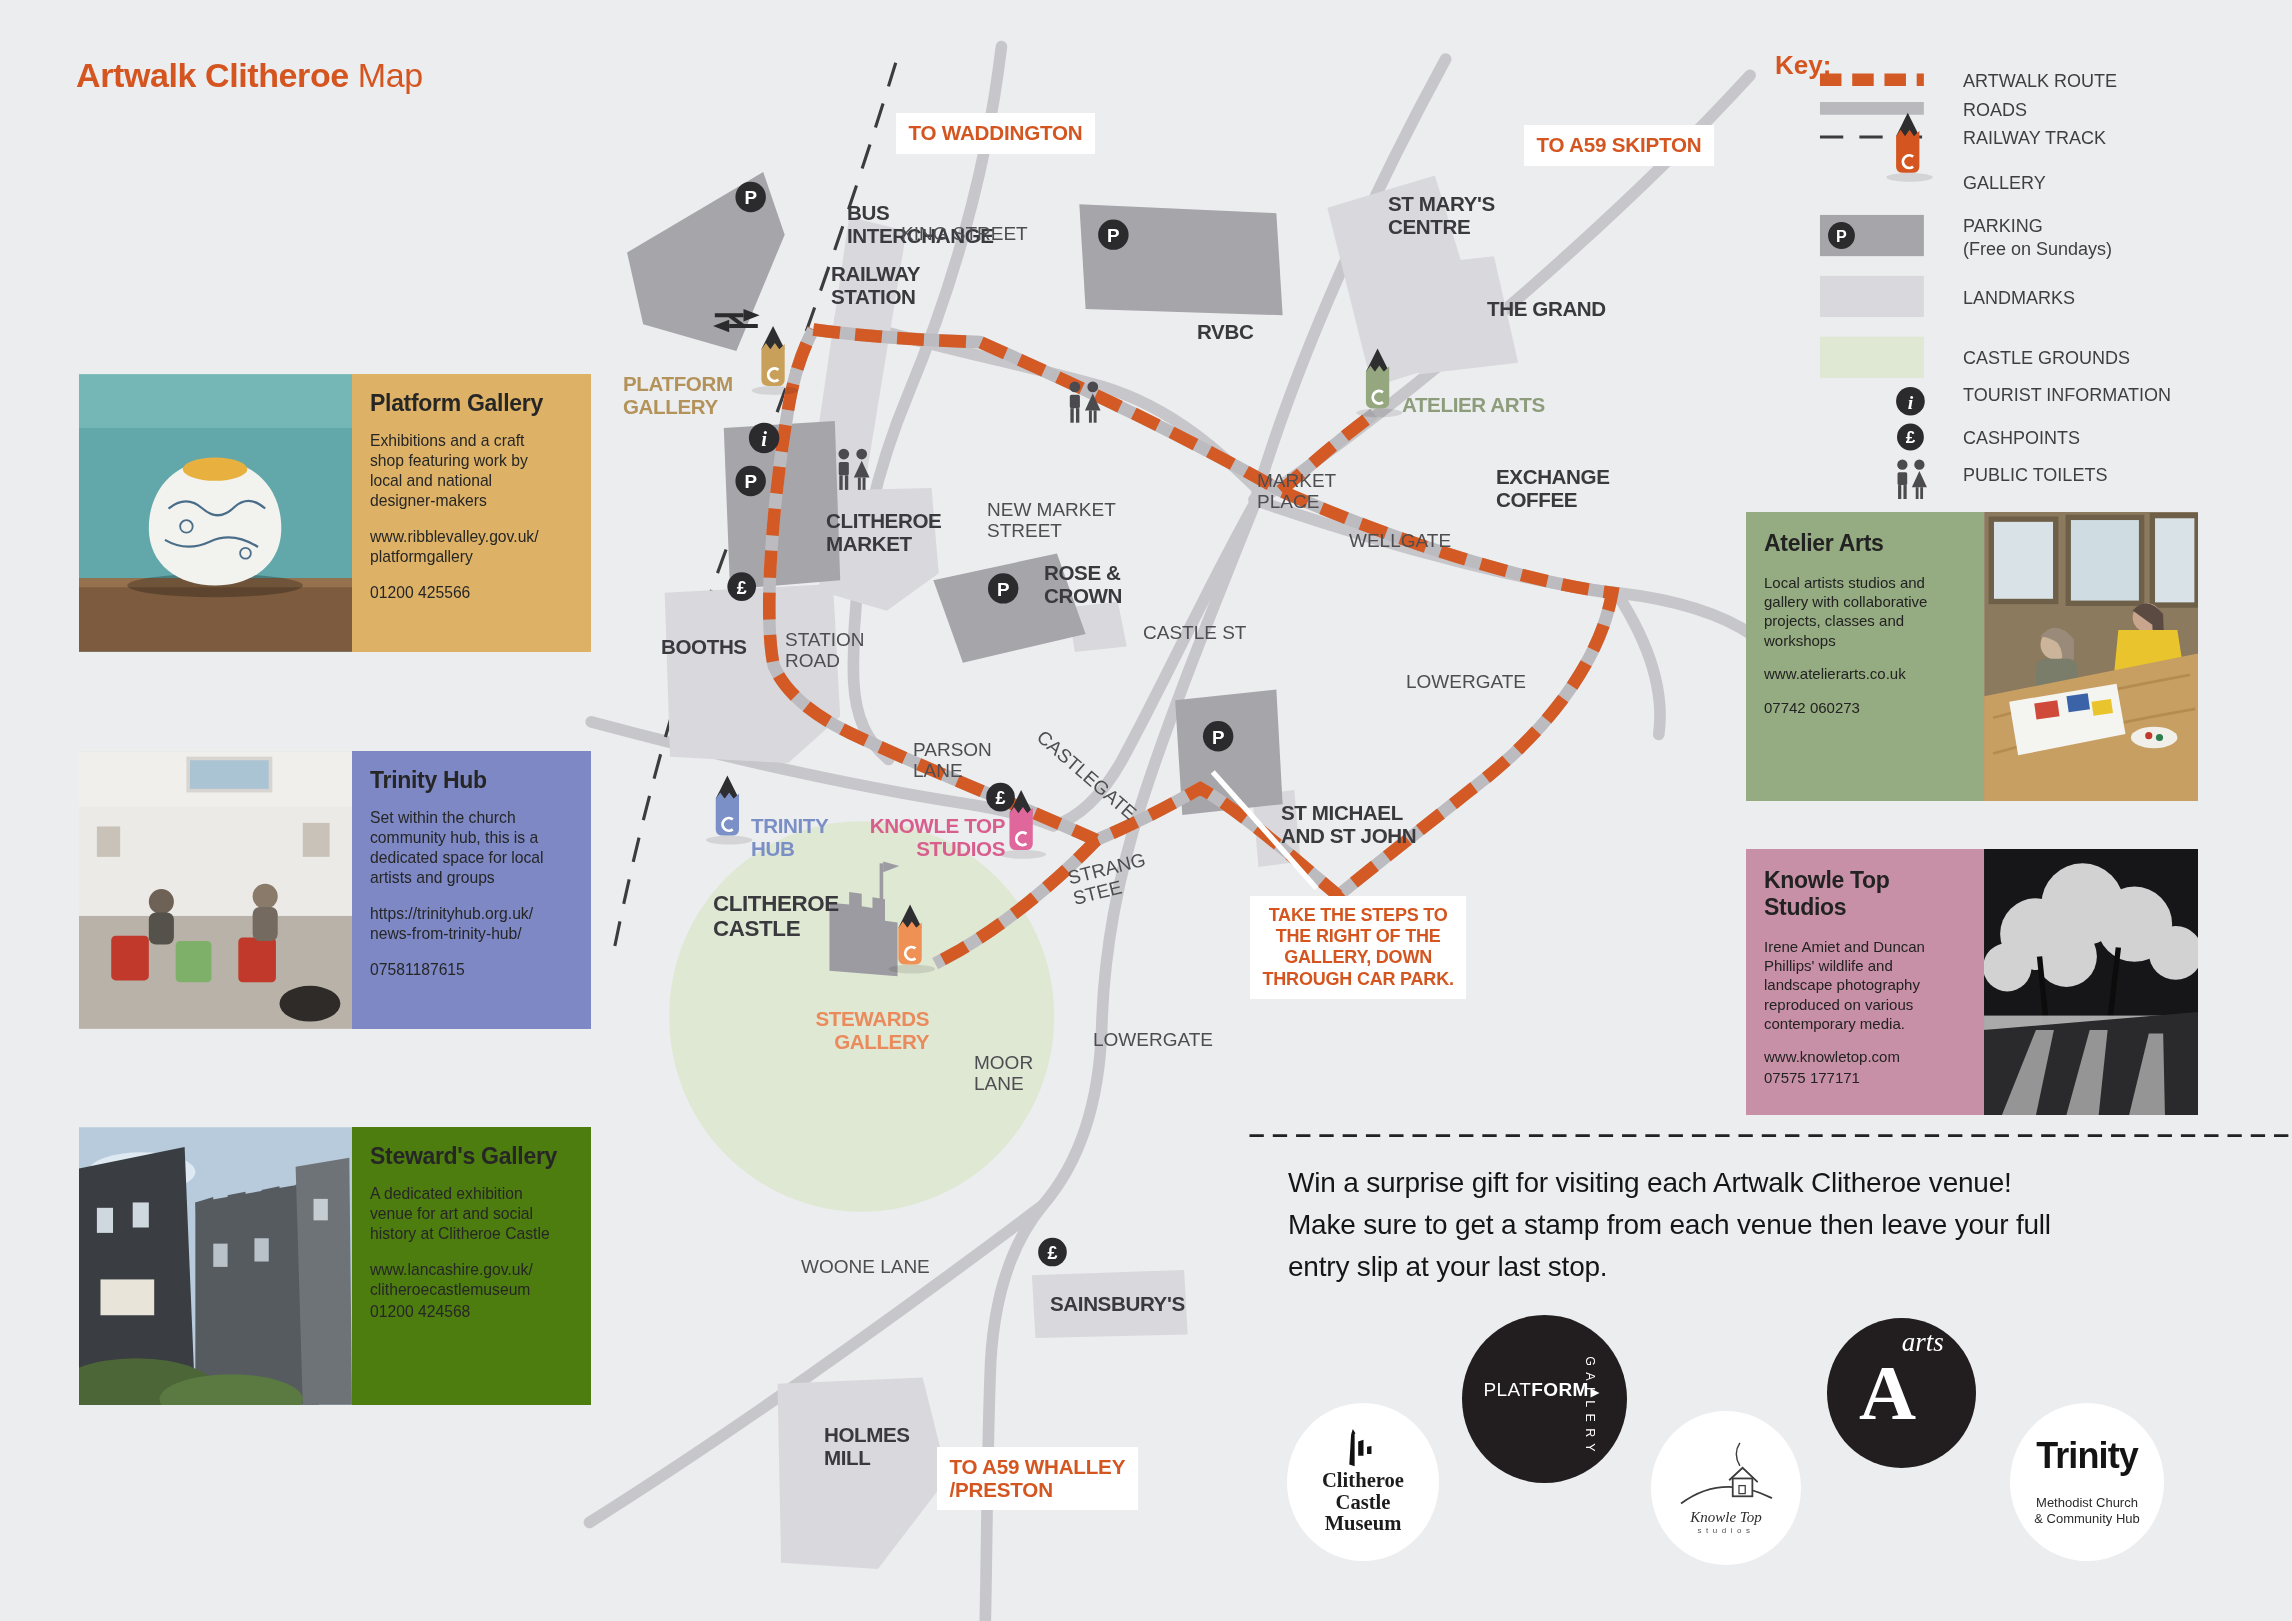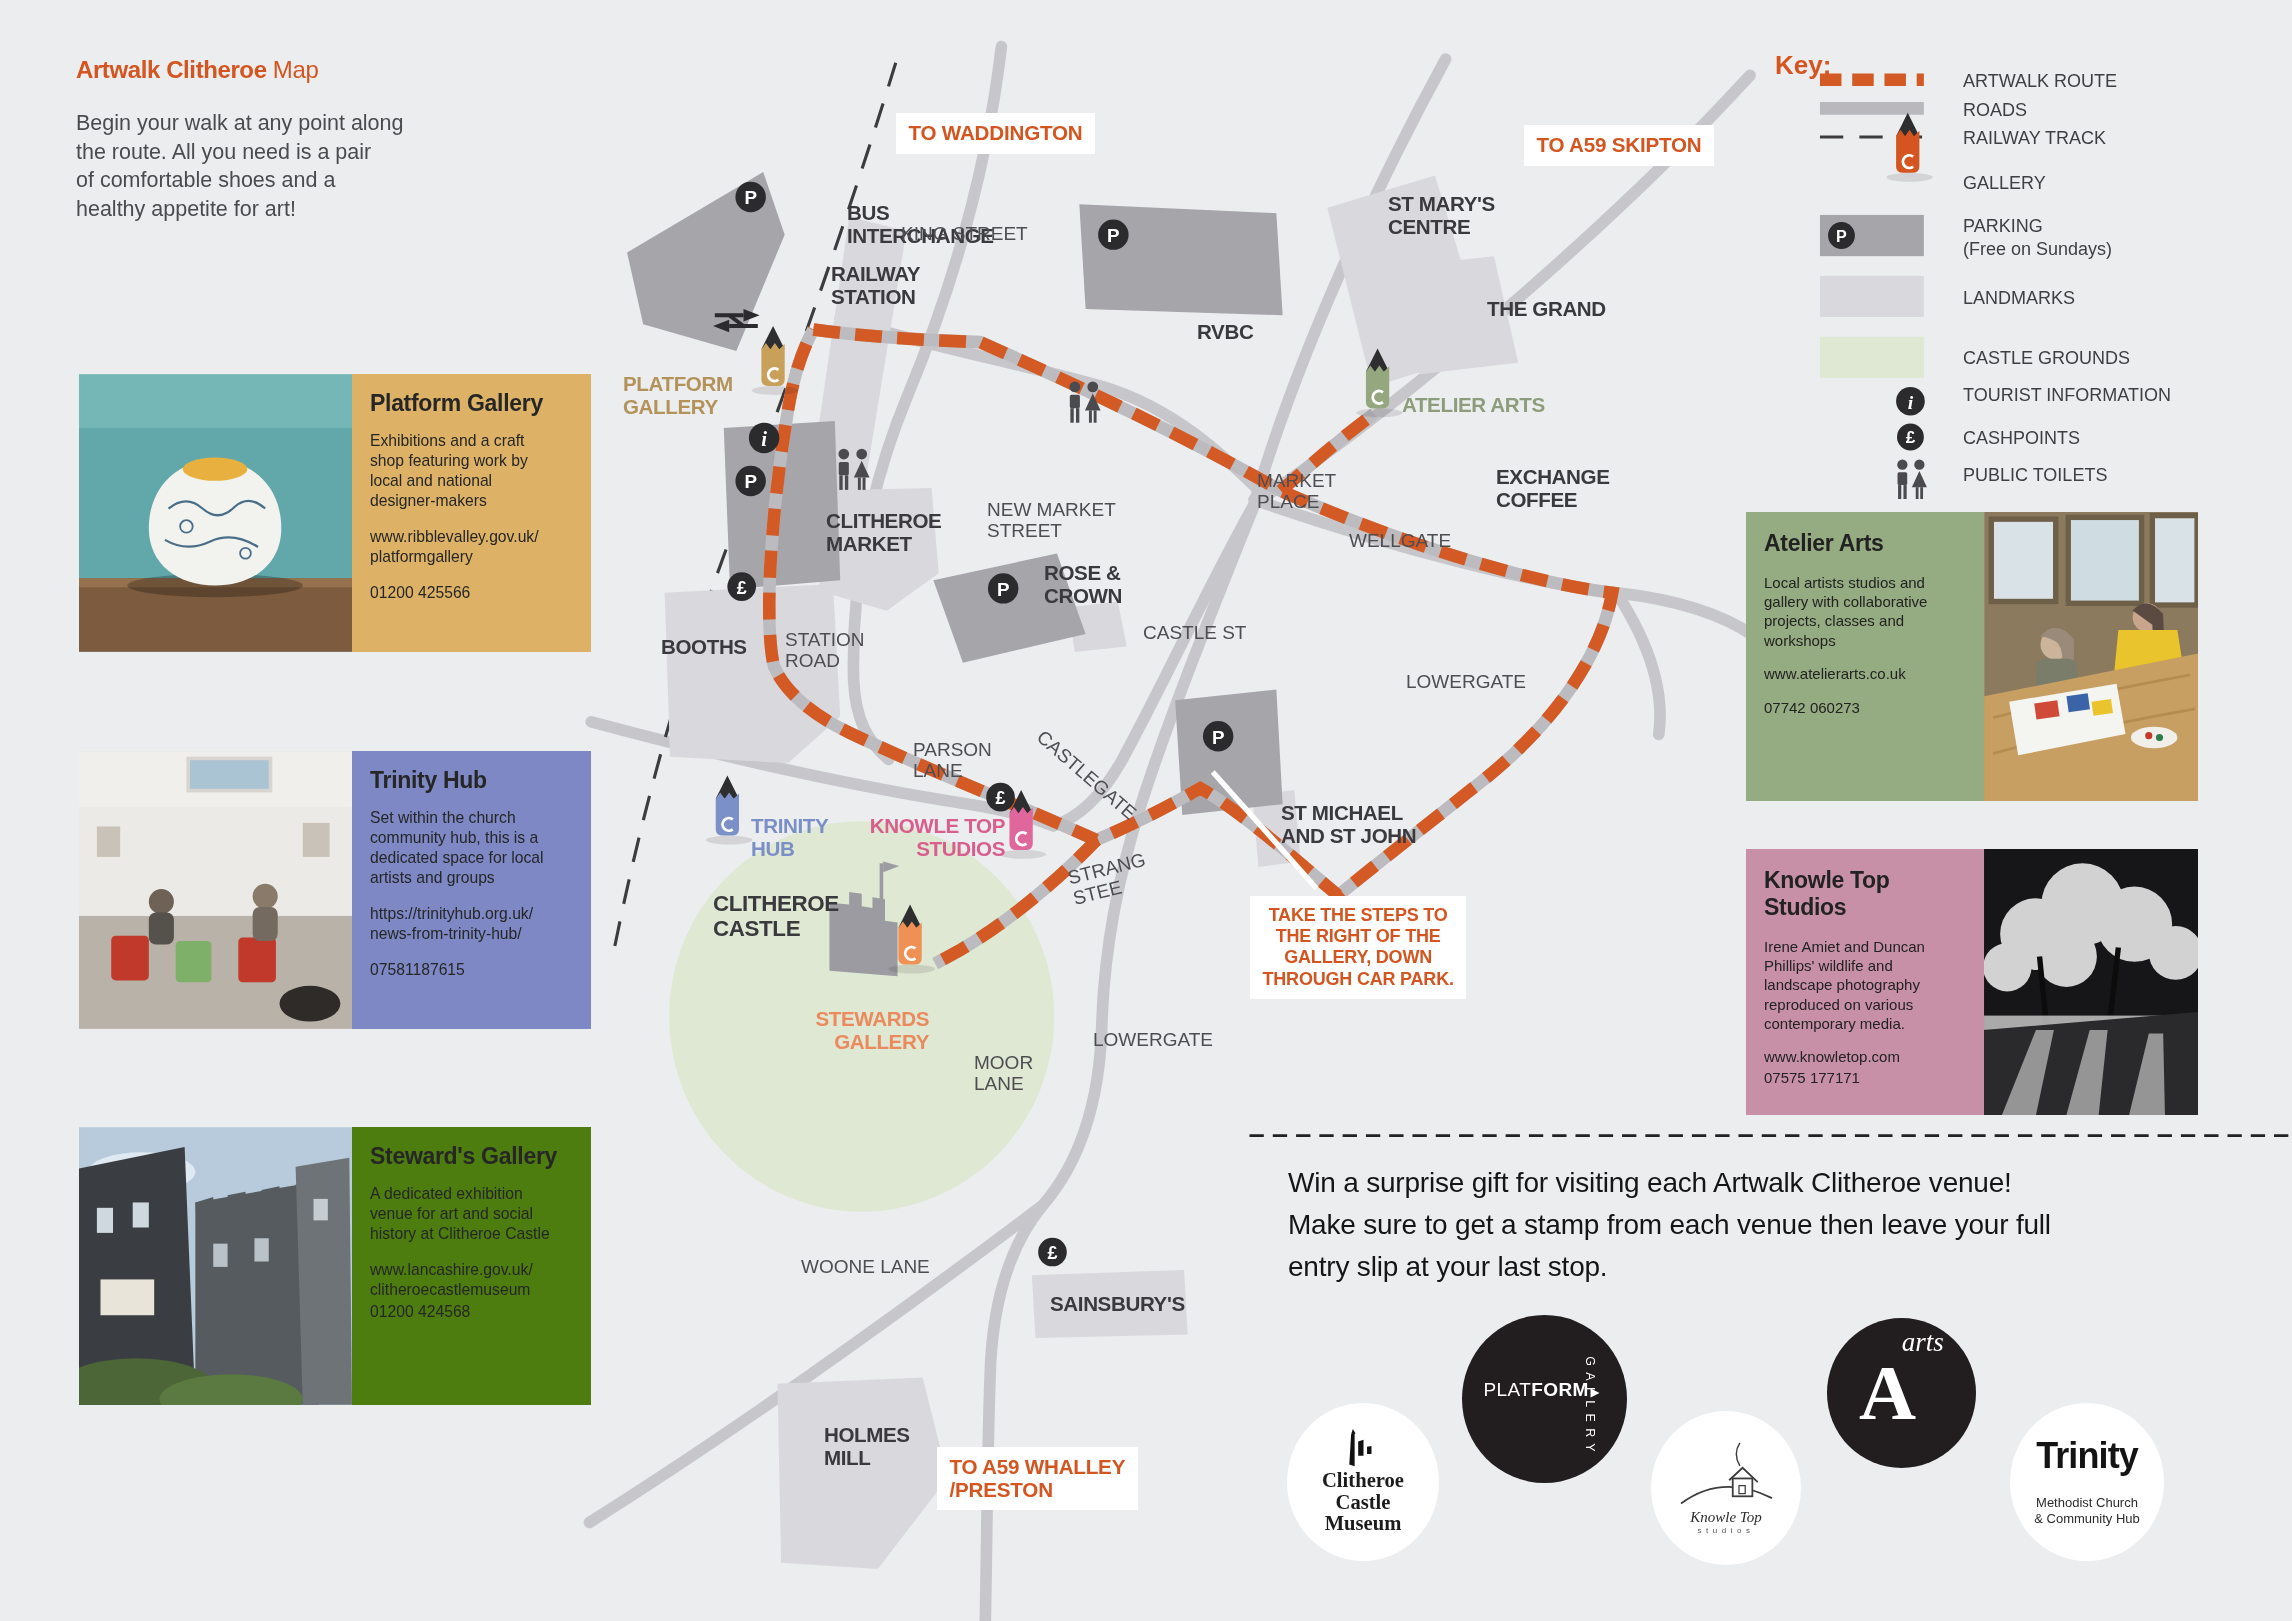--- a/index.html
+++ b/index.html
@@ -10,21 +10,21 @@
   
   .lbl{position:absolute;z-index:2;font-weight:700;color:#3a3a3e;font-size:20.6px;line-height:1.1;
        white-space:pre-line;letter-spacing:-0.4px;transform-origin:0 0;}
   .lbl.street{font-weight:400;color:#4e4e52;font-size:19px;letter-spacing:0;}
   .lbl.obox{background:#ffffff;color:#d4551f;padding:9px 12.5px;letter-spacing:-0.2px;}
   .lbl.small{font-size:18px;line-height:1.18;text-align:center;}
   .lbl.big{font-size:22.4px;}
   .lbl.r{text-align:right;}
 
   
-  .title{position:absolute;left:76px;top:56px;z-index:3;font-size:24px;color:#d4551f;letter-spacing:-0.4px;}
+  .title{position:absolute;left:76px;top:56px;z-index:3;font-size:34px;color:#d4551f;letter-spacing:-0.4px;}
   .title b{font-weight:700;}
   .title span{font-weight:400;}
   .intro{position:absolute;left:76px;top:109px;width:340px;z-index:3;font-size:21.5px;line-height:1.33;
          color:#4b4b4f;white-space:pre-line;}
 
   .card{position:absolute;left:79px;width:512px;height:278px;display:flex;z-index:3;}
   .card .cimg{flex:0 0 273px;height:278px;overflow:hidden;}
   .card .ctext{flex:1;padding:16px 18px;color:#262626;}
   .card .ctext h3{margin:0 0 14.3px 0;font-size:23px;letter-spacing:-0.3px;}
   .card .ctext p{margin:0 0 16px 0;font-size:15.7px;line-height:1.27;white-space:pre-line;}
@@ -232,24 +232,20 @@
       <use href="#man" transform="translate(2124,538) scale(1.2)"></use>
         <use href="#woman" transform="translate(2143,538) scale(1.2)"></use>
     </g>
 
     <line x1="1395" y1="1268" x2="2560" y2="1268" stroke="#222" stroke-width="3" stroke-dasharray="16 10"></line>
   </svg>
 
   <div class="title">
     <b>Artwalk Clitheroe</b><span> Map</span>
   </div>
-  <div class="intro">Begin your walk at any point along
-the route. All you need is a pair
-of comfortable shoes and a
-healthy appetite for art!</div>
 
   <div class="card" style="top:374px">
     <div class="cimg">
       <svg width="273" height="278" viewBox="0 0 305 310">
         <rect width="305" height="310" fill="#62a8ab"></rect>
         <rect width="305" height="60" fill="#83c2c0" opacity="0.55"></rect>
         <rect y="228" width="305" height="82" fill="#7d5b3e"></rect>
         <rect y="228" width="305" height="10" fill="#96714d"></rect>
         <ellipse cx="152" cy="236" rx="98" ry="13" fill="rgba(0,0,0,0.25)"></ellipse>
         <path d="M152,96 C196,96 226,128 226,172 C226,212 194,236 152,236 C110,236 78,212 78,172 C78,128 108,96 152,96 Z" fill="#f2f3ee"></path>

